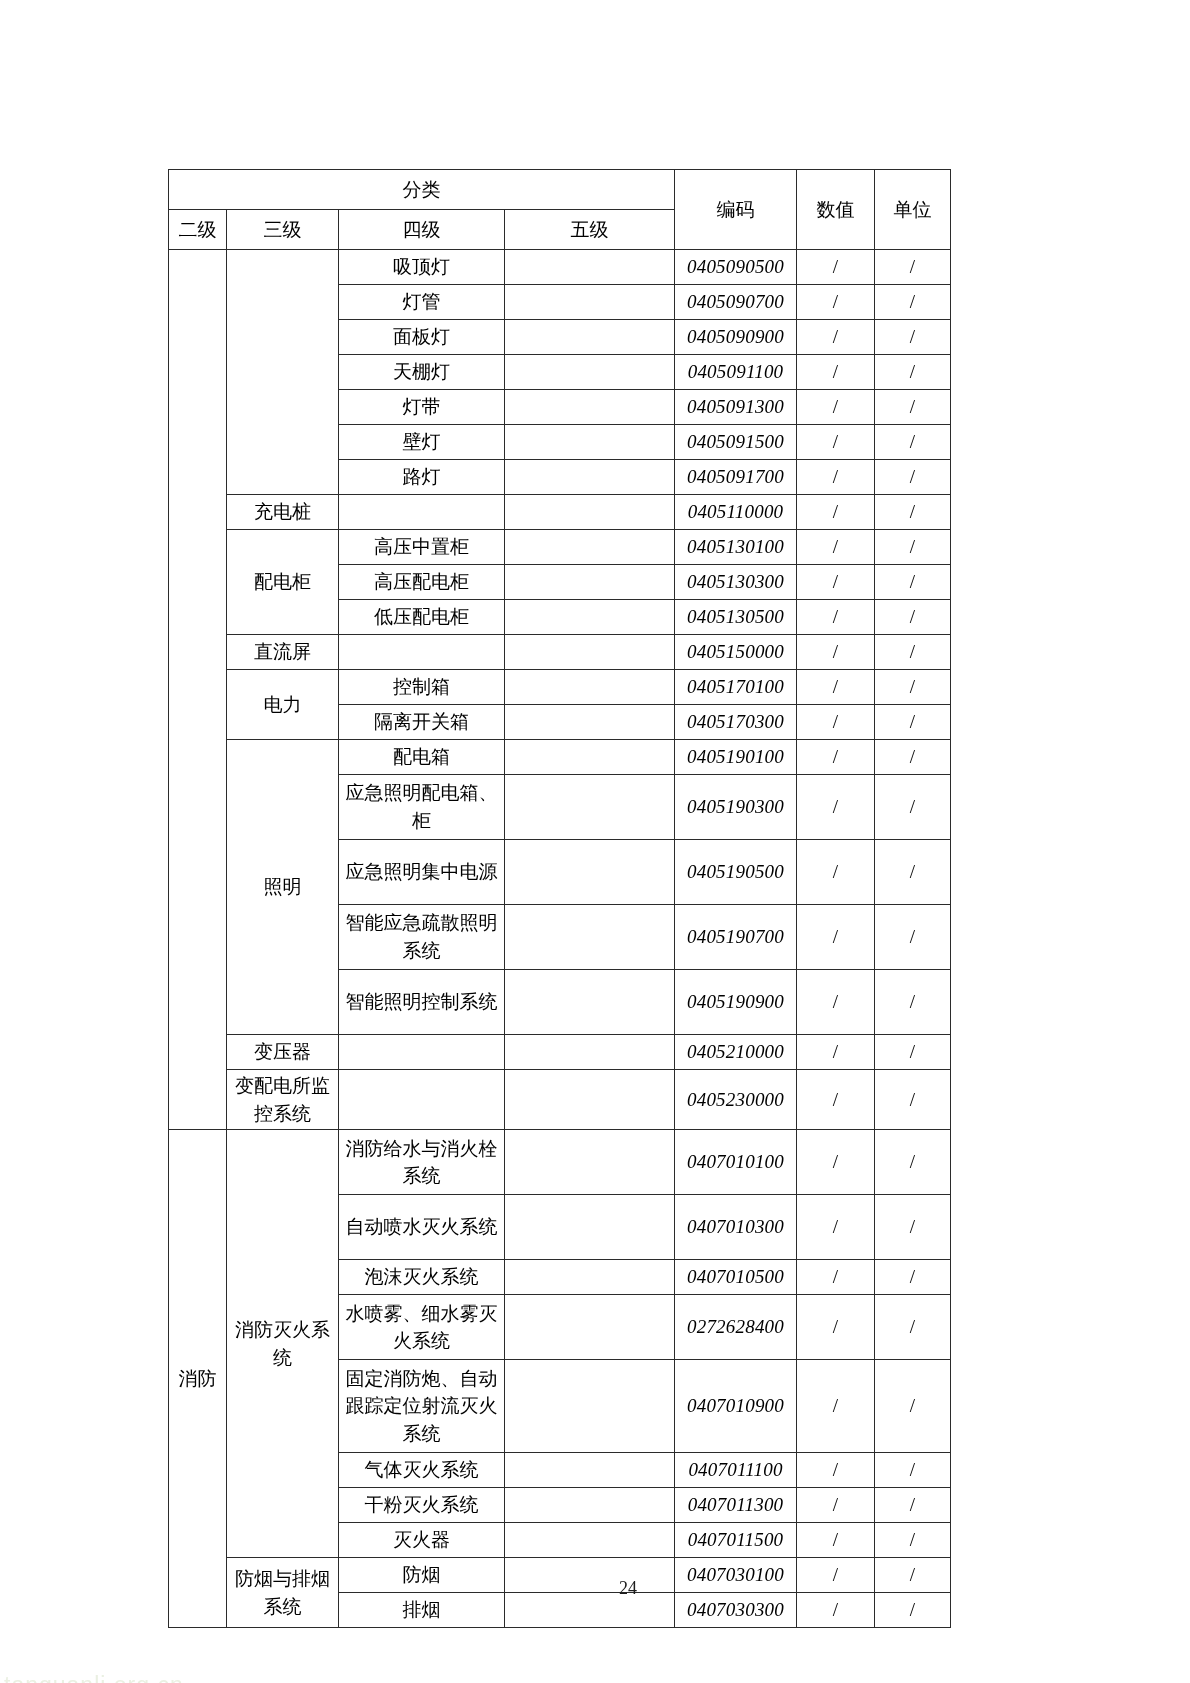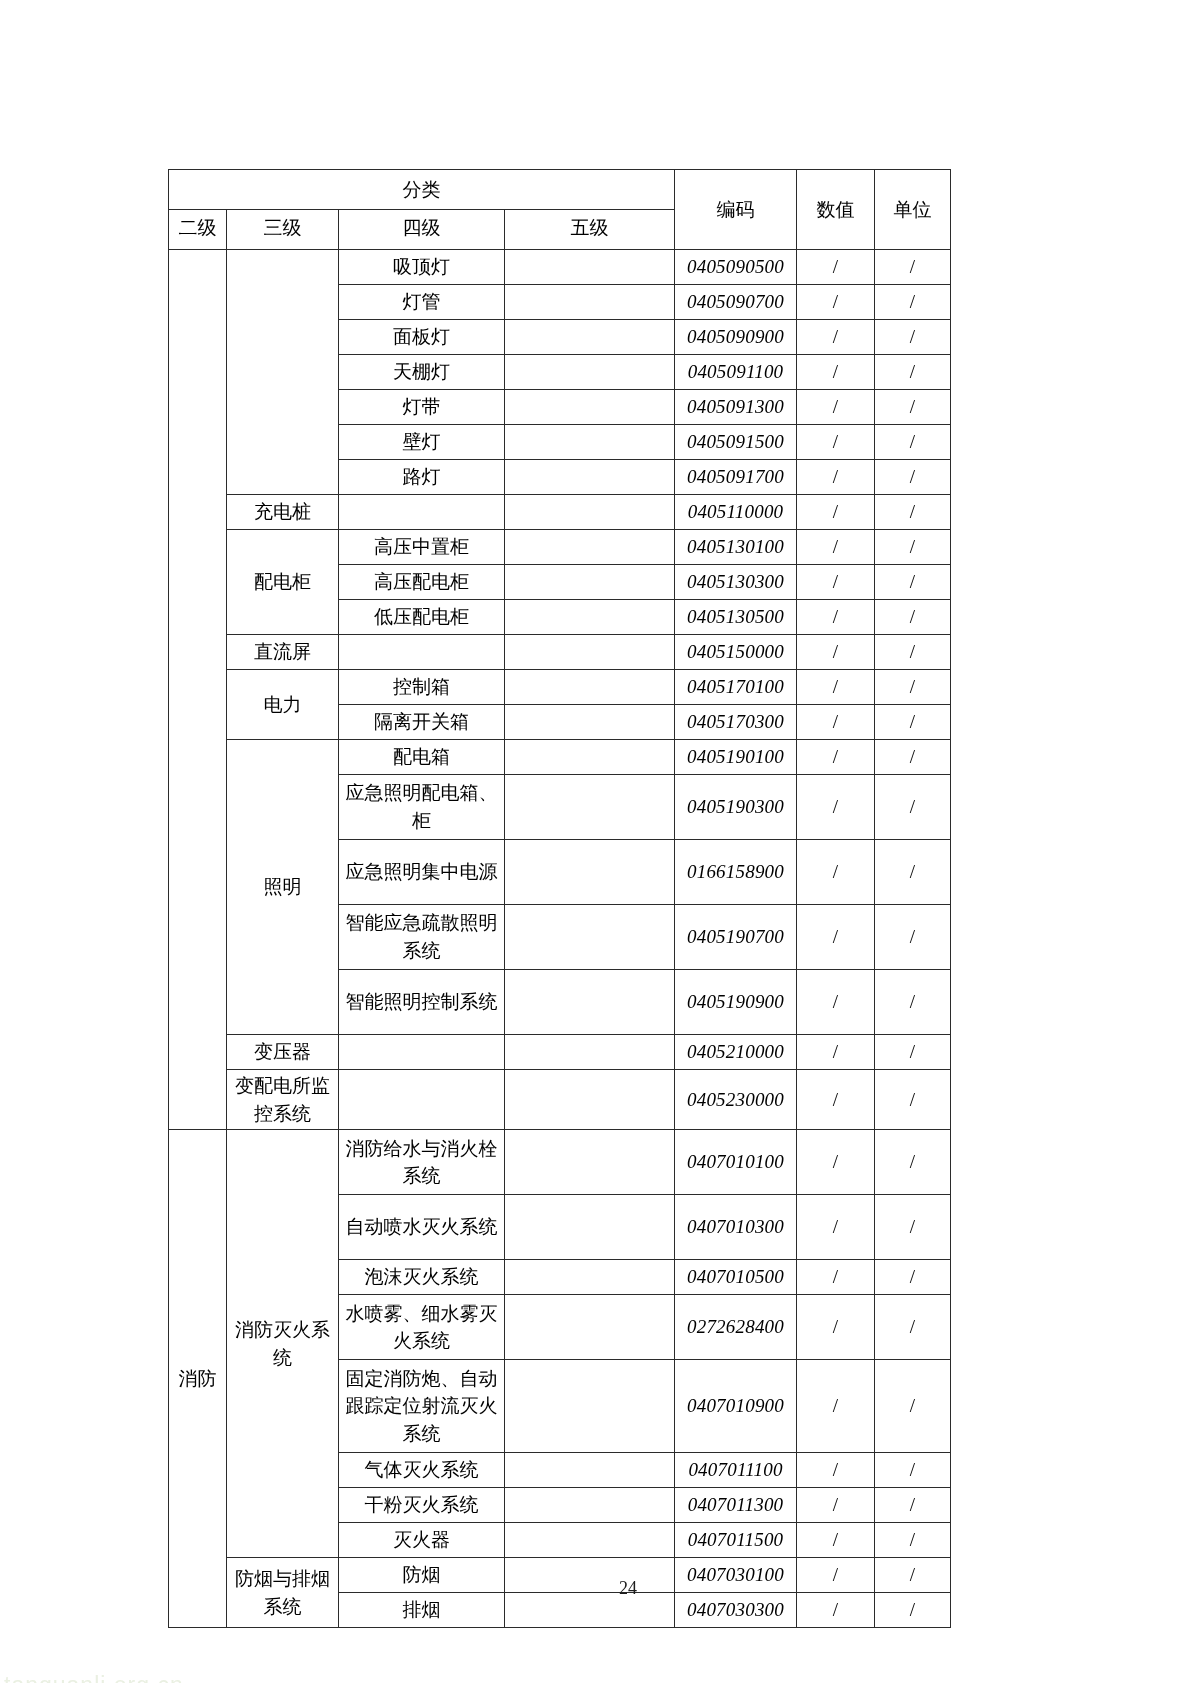--- a/index.html
+++ b/index.html
@@ -42,21 +42,20 @@
     vertical-align: middle;
     font-weight: normal;
     line-height: 1.45;
     background: #fff;
   }
   .hdr-span {
     height: 35px;
   }
   .hdr-cell {
     height: 35px;
-    font-family: Liberation Mono, monospace;
   }
   .row-cell {
     height: 30px;
   }
   .two-line {
     height: 60px;
   }
   .three-line {
     height: 88px;
   }
@@ -249,21 +248,21 @@
           <tr>
             <td class="two-line">应急照明配电箱、柜</td>
             <td class="two-line"></td>
             <td class="two-line code-txt">0405190300</td>
             <td class="two-line slash">/</td>
             <td class="two-line slash">/</td>
           </tr>
           <tr>
             <td class="two-line">应急照明集中电源</td>
             <td class="two-line"></td>
-            <td class="two-line code-txt">0166158900</td>
+            <td class="two-line code-txt">0405190500</td>
             <td class="two-line slash">/</td>
             <td class="two-line slash">/</td>
           </tr>
           <tr>
             <td class="two-line">智能应急疏散照明系统</td>
             <td class="two-line"></td>
             <td class="two-line code-txt">0405190700</td>
             <td class="two-line slash">/</td>
             <td class="two-line slash">/</td>
           </tr>

